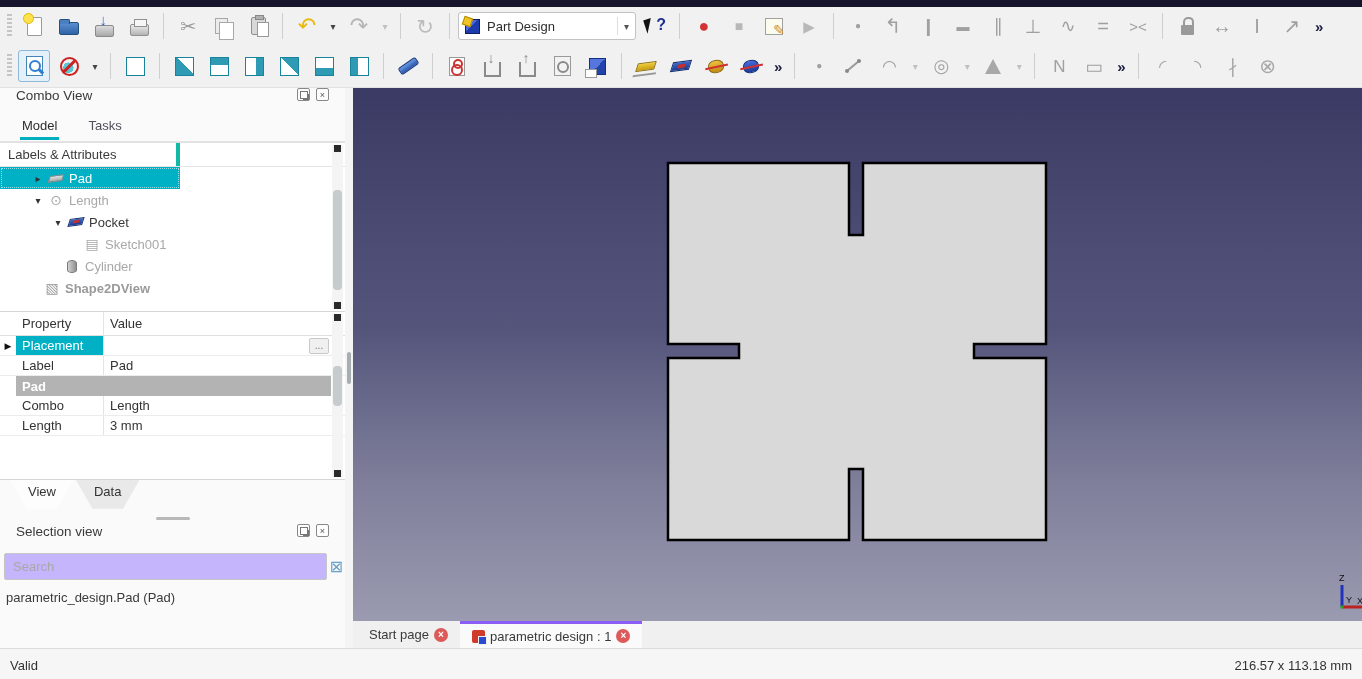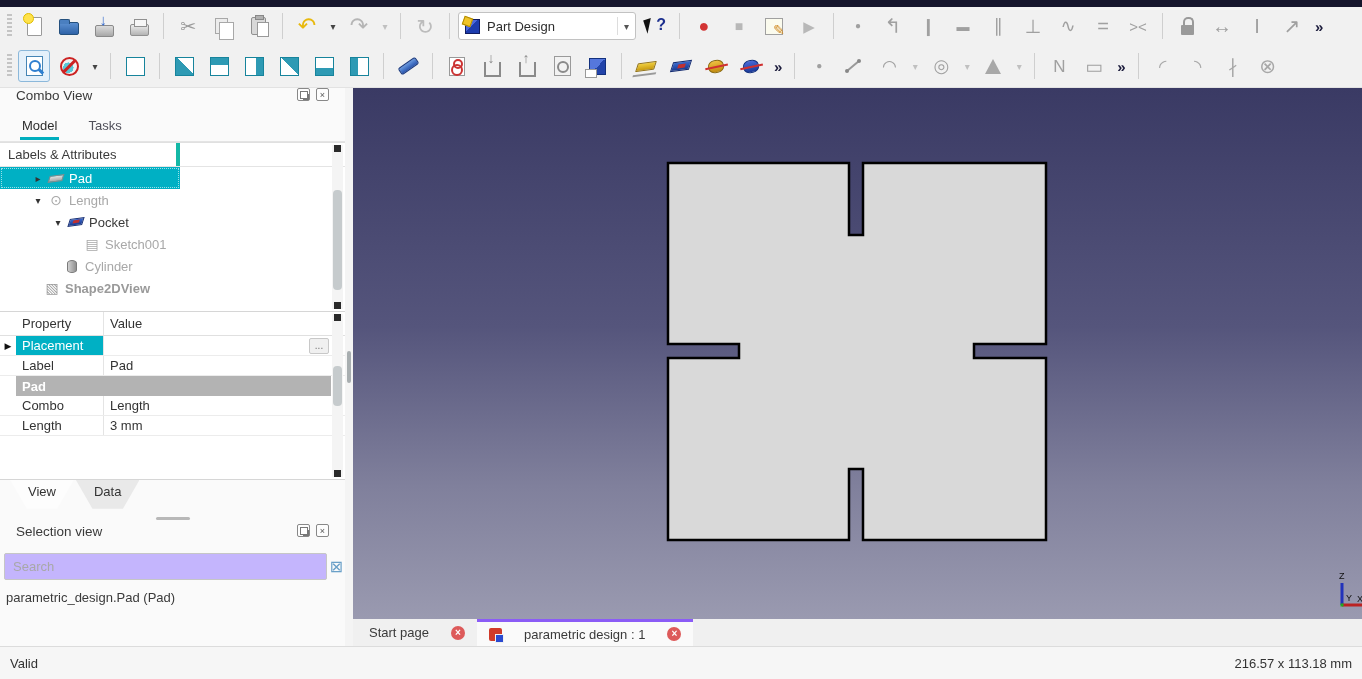--- a/index.html
+++ b/index.html
@@ -134,27 +134,27 @@
   .sel-item{padding:8px 2px 0 6px;color:#3a3a3a}
   
   .v-split{width:8px;background:#f4f4f4;display:flex;align-items:center;justify-content:center;flex:none}
   .v-handle{width:4px;height:32px;background:#a8aeb0;border-radius:2px}
   
   .right-area{flex:1;display:flex;flex-direction:column;min-width:0}
   .viewport{flex:1;position:relative;background:linear-gradient(180deg,#3a3a64 0%,#55557c 45%,#80809c 75%,#9a9ab0 100%);overflow:hidden}
   .axis-cross{position:absolute;right:0;bottom:6px}
   
   .mdi-bar{height:27px;background:#f0f0f0;display:flex;align-items:stretch;padding-left:4px;flex:none}
-  .mdi-tab{display:flex;align-items:center;gap:22px;padding:0 12px;color:#3a3a3a}
+  .mdi-tab{display:flex;align-items:center;gap:5px;padding:0 12px;color:#3a3a3a}
   .mdi-tab.active{background:#fafafa;border-top:3px solid #8b5cf6}
   .close-red{width:14px;height:14px;border-radius:50%;background:#dd5a5a;color:#fff;font-size:10px;line-height:13px;text-align:center;font-weight:bold}
   .fc-doc{width:13px;height:13px;background:#d03a2a;border-radius:2px;position:relative}
   .fc-doc::after{content:"";position:absolute;right:-2px;bottom:-2px;width:7px;height:7px;background:#2a4ad0;border:1px solid #f0f0f0}
   
-  .statusbar{height:31px;background:#f6f6f6;border-top:1px solid #dcdcdc;display:flex;align-items:center;justify-content:space-between;padding:16px 10px;flex:none;color:#333}
+  .statusbar{height:31px;background:#f6f6f6;border-top:1px solid #dcdcdc;display:flex;align-items:flex-end;justify-content:space-between;padding:6px 10px;flex:none;color:#333}
 </style>
 </head>
 <body>
 
 <div class="app">
   <div class="titlestrip"></div>
 
   <div class="toolbar row1" id="tb1">
       <div class="tb-grip"></div>
       <div class="tb-btn">

